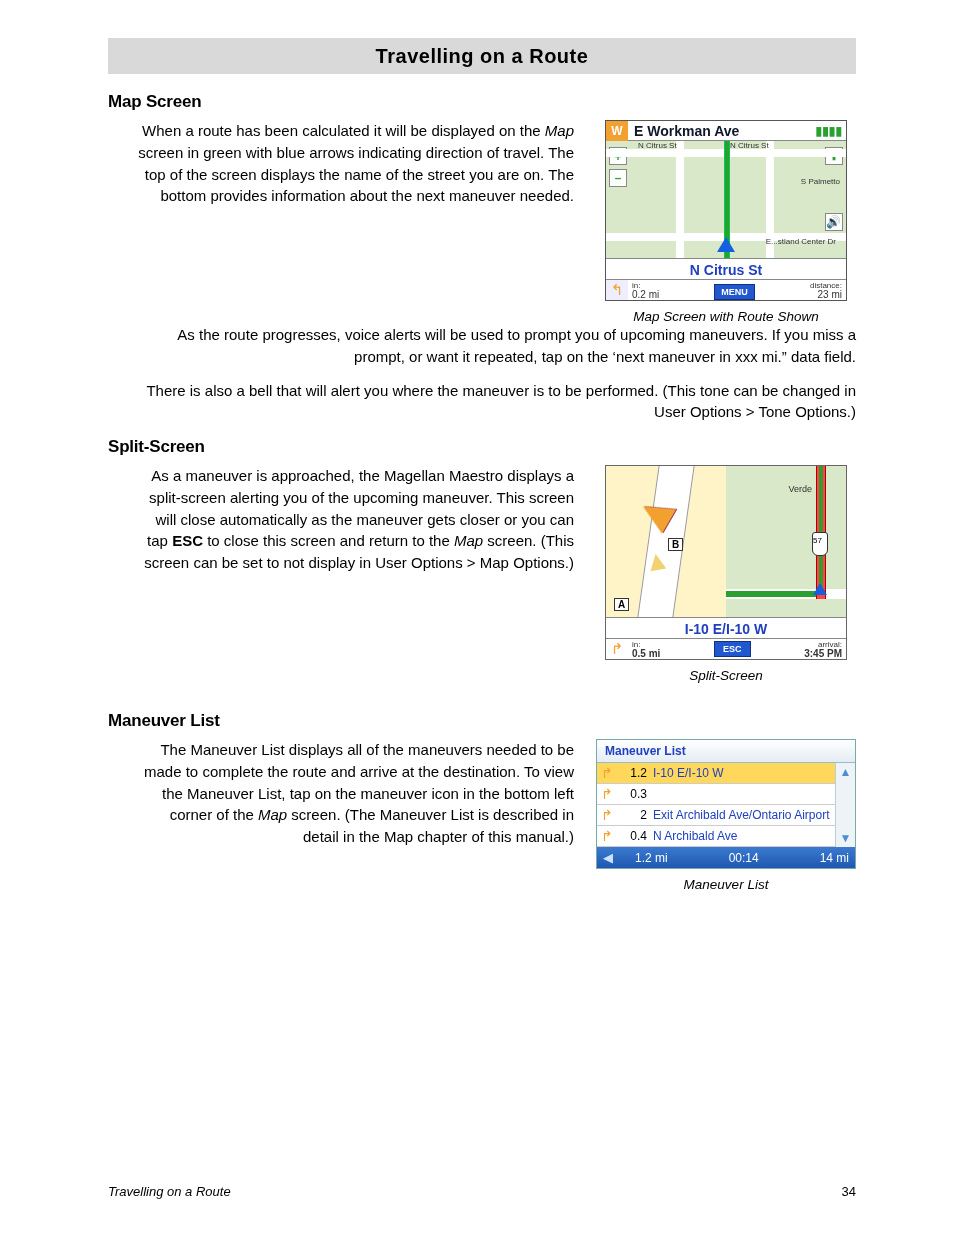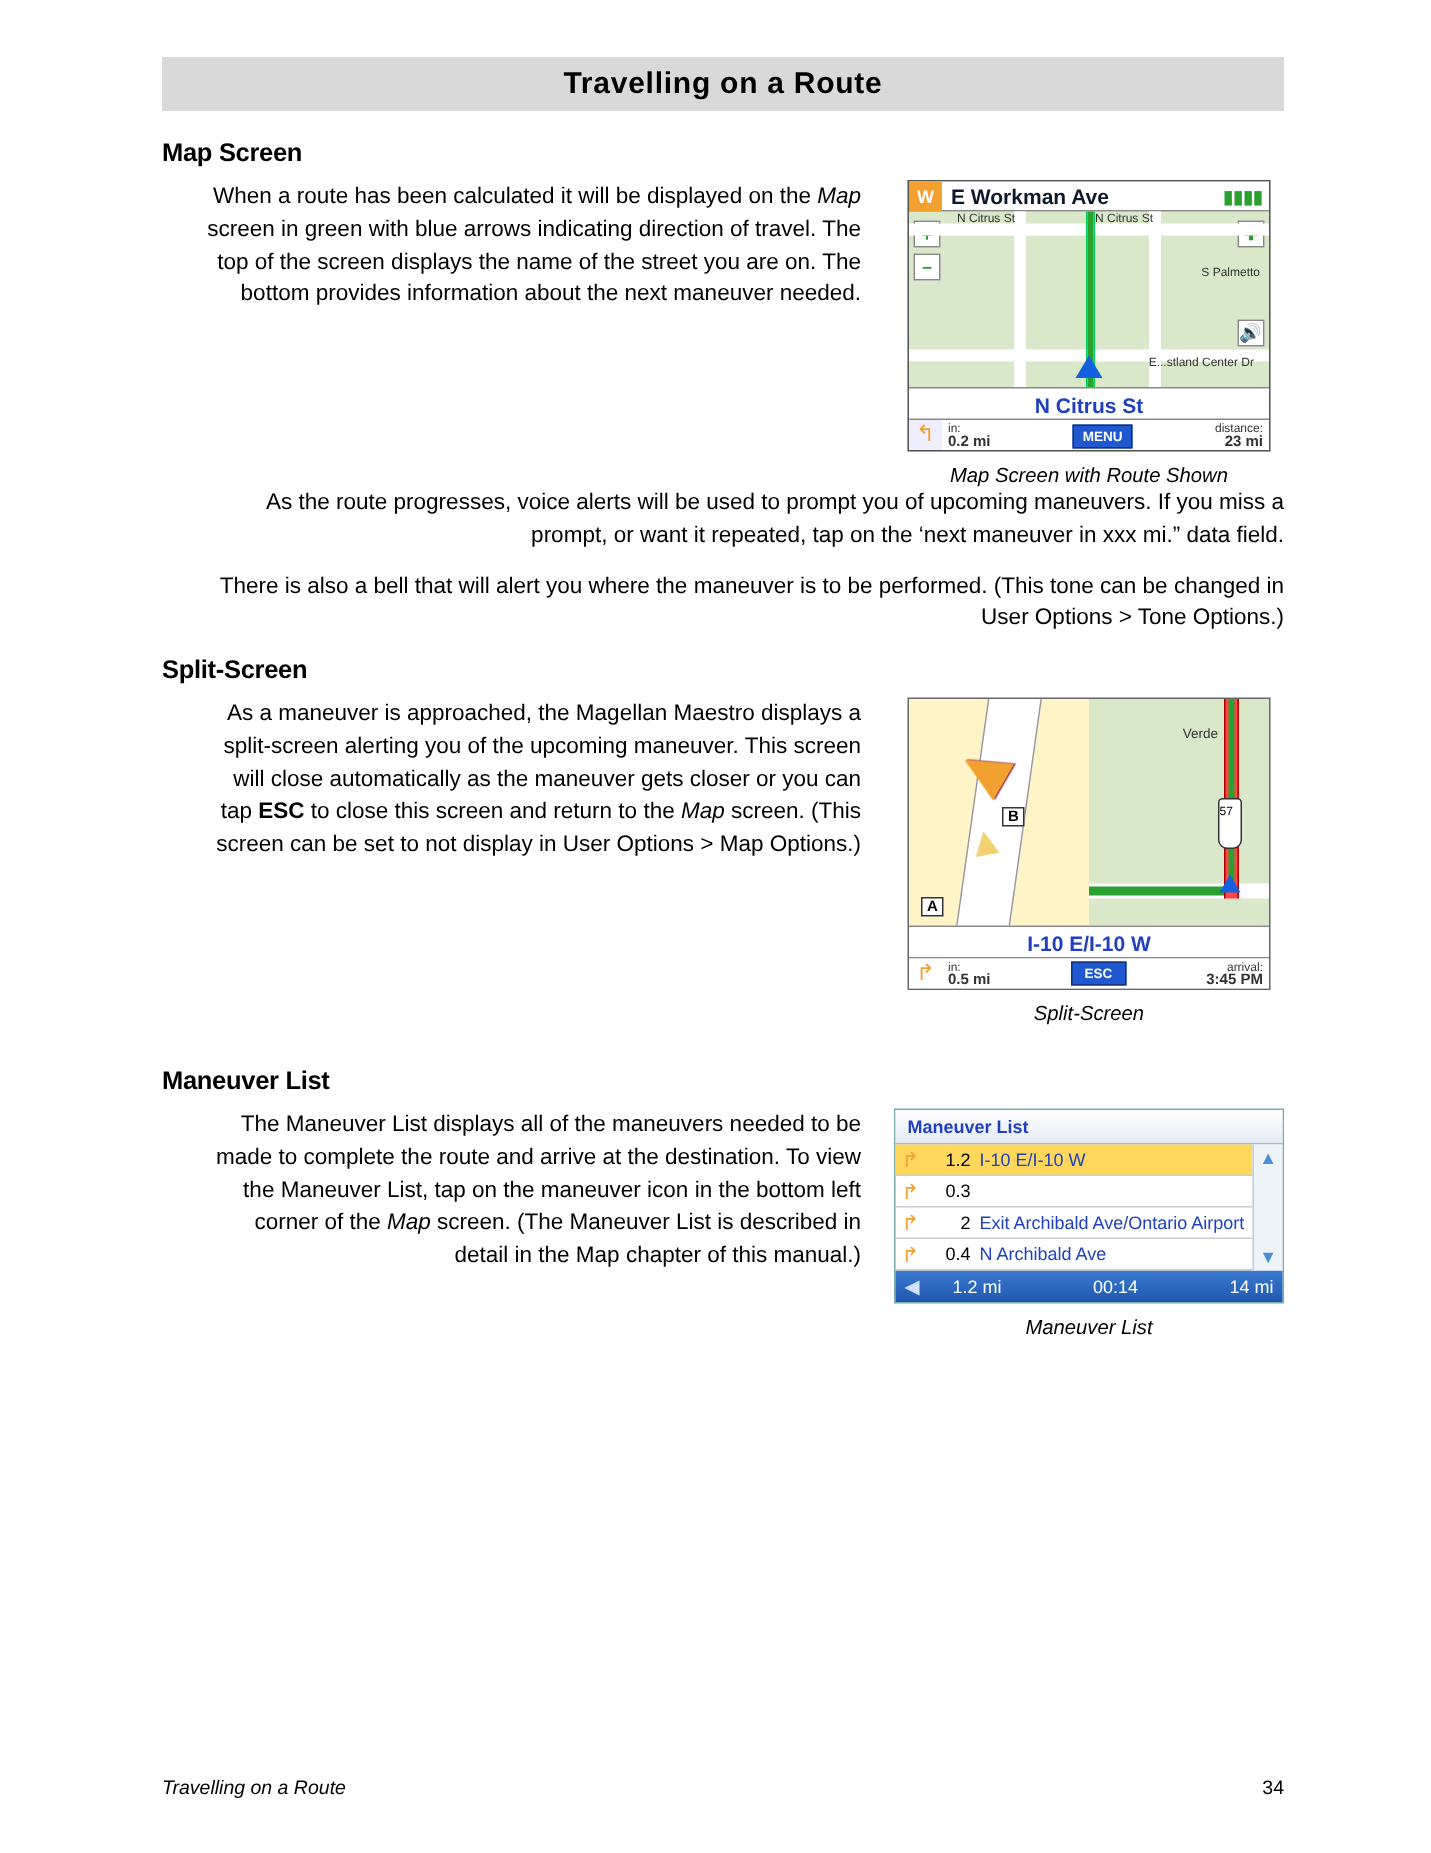--- a/index.html
+++ b/index.html
@@ -96,21 +96,21 @@
     position:absolute; left:6px; right:6px; line-height:22px;
     color:#2040c0; font-weight:bold; font-size:14px; text-align:center;
   }
   .dev .bottombar {
     position:absolute; bottom:0; left:0; right:0; height:20px; background:#fff; display:flex; align-items:center;
   }
   .dev .bottombar .manicon {
     width:22px; height:20px; background:#eef; color:#f2a030; font-size:15px; text-align:center; line-height:20px;
   }
   .dev .bottombar .cell { font-size:8px; color:#333; padding:0 4px; line-height:9px; }
-  .dev .bottombar .cell .v { font-size:10px; font-weight:bold; }
+  .dev .bottombar .cell .v { font-size:10px; font-weight:normal; }
   .dev .bottombar .menu {
     background:#2058d0; color:#fff; font-size:9px; font-weight:bold; padding:2px 6px; border:1px solid #103080;
   }
 
   
   .dev2 { width:242px; height:195px; border:1px solid #666; position:relative; overflow:hidden; font-family:Arial,sans-serif; }
   .dev2 .left { position:absolute; left:0; top:0; bottom:42px; width:50%; background:#fff3c8; }
   .dev2 .right { position:absolute; right:0; top:0; bottom:42px; width:50%; background:#d8e8c8; }
   .dev2 .left .bigroad {
     position:absolute; left:35%; top:-10px; bottom:-10px; width:36px;
@@ -135,21 +135,21 @@
   .dev2 .left .lblA, .dev2 .left .lblB {
     position:absolute; background:#fff; border:1px solid #333; font-size:10px; padding:0 3px; font-weight:bold;
   }
   .dev2 .left .lblA { bottom:6px; left:8px; }
   .dev2 .left .lblB { top:72px; left:62px; }
   .dev2 .right .hroad { position:absolute; left:0; right:0; height:10px; bottom:18px; background:#fff; }
   .dev2 .right .hgreen { position:absolute; left:0; right:22px; height:6px; bottom:20px; background:#2aa030; }
   .dev2 .right .vroad { position:absolute; top:0; bottom:18px; right:20px; width:10px; background:#f44; border-left:1px solid #a00; border-right:1px solid #a00; }
   .dev2 .right .vgreen { position:absolute; top:0; bottom:24px; right:23px; width:4px; background:#2aa030; }
   .dev2 .right .rl { position:absolute; font-size:9px; color:#333; }
-  .dev2 .right .sh { position:absolute; right:18px; top:66px; width:16px;height:34px; background:#fff; border:1px solid #333; border-radius:3px 3px 6px 6px; font-size:8px; text-align:left; line-height:15px; }
+  .dev2 .right .sh { position:absolute; right:18px; top:66px; width:16px;height:24px; background:#fff; border:1px solid #333; border-radius:3px 3px 6px 6px; font-size:8px; text-align:left; line-height:15px; }
   .dev2 .right .cursor { position:absolute; right:19px; bottom:22px; width:0;height:0; border-left:7px solid transparent; border-right:7px solid transparent; border-bottom:12px solid #1560e0; }
   .dev2 .nextbar { position:absolute; bottom:20px; left:0; right:0; height:22px; background:#fff; border-top:1px solid #888; border-bottom:1px solid #888; }
   .dev2 .nextbar .txt { position:absolute; left:6px; right:6px; line-height:22px; color:#2040c0; font-weight:bold; font-size:14px; text-align:center; }
   .dev2 .bottombar { position:absolute; bottom:0; left:0; right:0; height:20px; background:#fff; display:flex; align-items:center; }
   .dev2 .bottombar .manicon { width:22px; height:20px; color:#f2a030; font-size:15px; text-align:center; line-height:20px; }
   .dev2 .bottombar .cell { font-size:8px; color:#333; padding:0 4px; line-height:9px; }
   .dev2 .bottombar .cell .v { font-size:10px; font-weight:bold; }
   .dev2 .bottombar .esc { background:#2058d0; color:#fff; font-size:9px; font-weight:bold; padding:2px 8px; border:1px solid #103080; margin:0 auto; }
 
   

